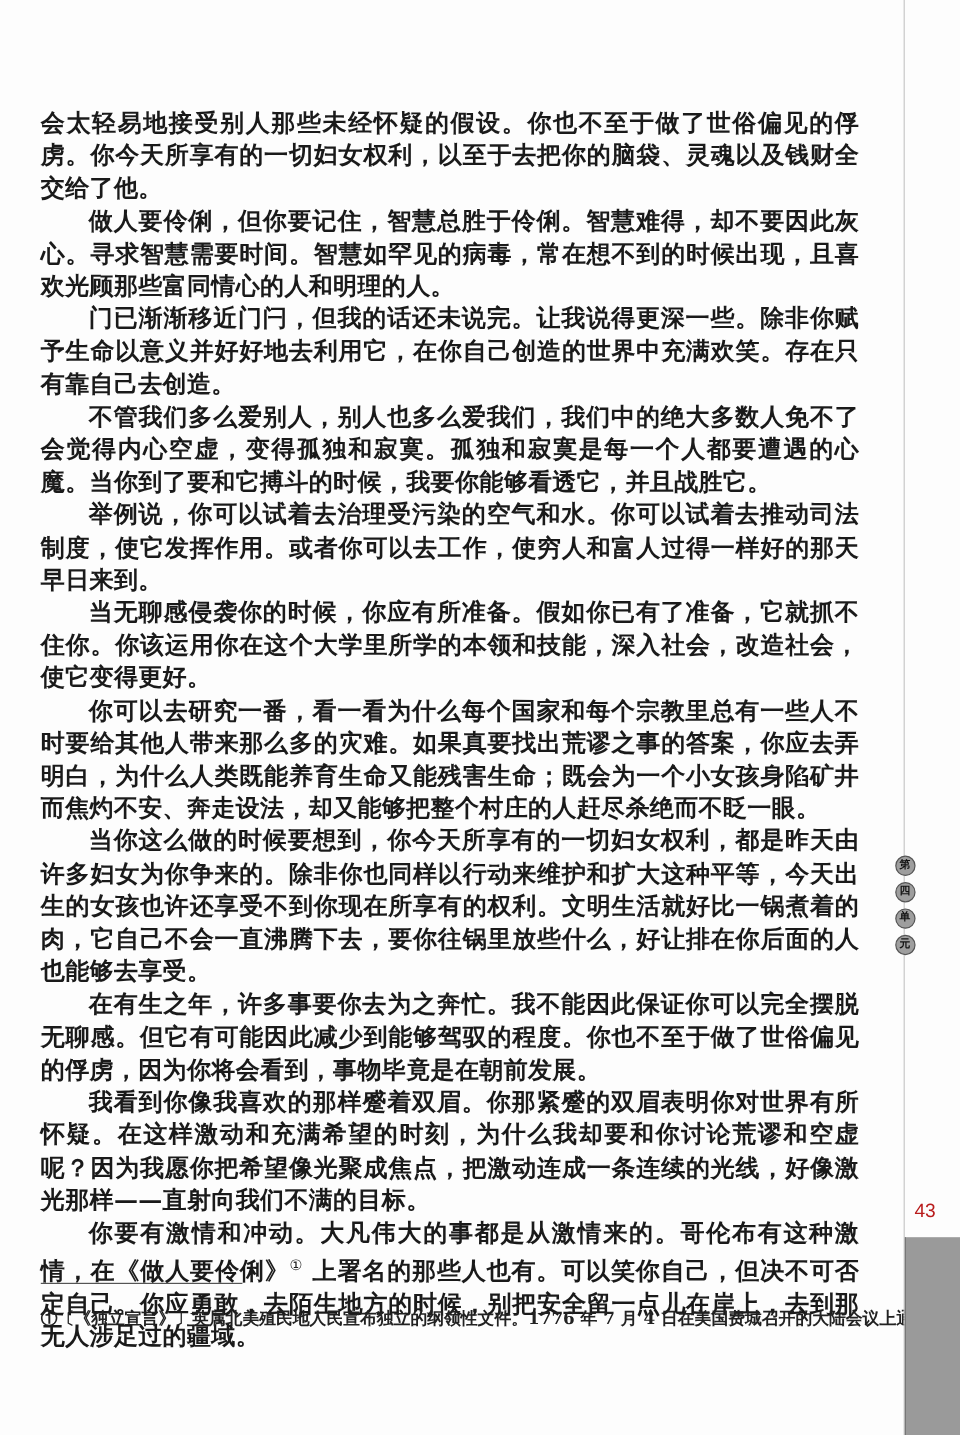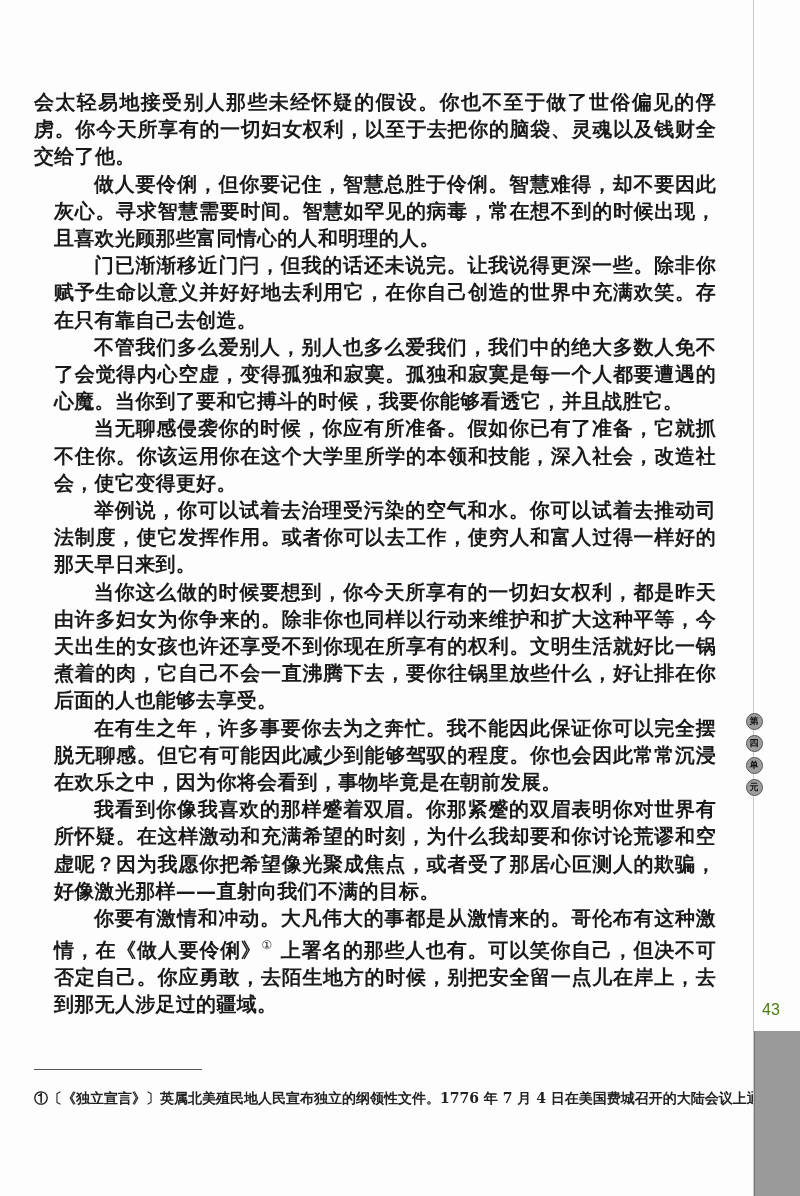--- a/index.html
+++ b/index.html
@@ -10,21 +10,21 @@
     color: #1a1a1a;
   }
   .page-body {
     position: absolute; left: 34px; top: 89px; width: 682px;
   }
   .para {
     margin: 0; font-size: 20px; line-height: 27.2px;
     text-align: justify; letter-spacing: 0.3px;
     font-weight: 600;
   }
-  .para.indent { text-indent: 2em; margin-left: 20px; }
+  .para.indent { text-indent: 2em; }
   .note-ref { font-size: 12px; vertical-align: super; font-weight: 400; }
   .footnote-rule {
     position: absolute; left: 34px; top: 1069px; width: 168px; height: 0;
     border-top: 1px solid #555;
   }
   .footnote {
     position: absolute; left: 34px; top: 1090px; width: 690px;
     font-size: 14px; font-weight: 700; color: #222; white-space: nowrap;
   }
   .margin-rule {
@@ -34,40 +34,41 @@
     position: absolute; left: 746px; top: 713px; width: 16px;
     display: flex; flex-direction: column; gap: 5px; align-items: center;
   }
   .unit-char {
     width: 15px; height: 15px; border-radius: 50%;
     background: #9e9e9e; border: 1px solid #555;
     font-size: 9px; line-height: 15px; text-align: center; color: #111; font-weight: 700;
   }
   .page-number {
     position: absolute; left: 762px; top: 1001px;
-    font-family: "Liberation Sans", sans-serif; font-size: 16px; color: #4d7c0f;
+    font-family: "Liberation Sans", sans-serif; font-size: 16px; color: #b91c1c;
   }
   .edge-tab {
     position: absolute; left: 754px; top: 1031px; width: 46px; height: 165px;
     background: #9a9a9a; border-left: 1px solid #777;
   }
 </style>
 </head>
 <body>
 
 <div class="page-body">
   <p class="para">会太轻易地接受别人那些未经怀疑的假设。你也不至于做了世俗偏见的俘虏。你今天所享有的一切妇女权利，以至于去把你的脑袋、灵魂以及钱财全交给了他。</p>
   <p class="para indent">做人要伶俐，但你要记住，智慧总胜于伶俐。智慧难得，却不要因此灰心。寻求智慧需要时间。智慧如罕见的病毒，常在想不到的时候出现，且喜欢光顾那些富同情心的人和明理的人。</p>
   <p class="para indent">门已渐渐移近门闩，但我的话还未说完。让我说得更深一些。除非你赋予生命以意义并好好地去利用它，在你自己创造的世界中充满欢笑。存在只有靠自己去创造。</p>
   <p class="para indent">不管我们多么爱别人，别人也多么爱我们，我们中的绝大多数人免不了会觉得内心空虚，变得孤独和寂寞。孤独和寂寞是每一个人都要遭遇的心魔。当你到了要和它搏斗的时候，我要你能够看透它，并且战胜它。</p>
+  <p class="para indent">举例说，你可以试着去治理受污染的空气和水。你可以试着去推动司法制度，使它发挥作用。或者你可以去工作，使穷人和富人过得一样好的那天早日来到。</p>
   <p class="para indent">当无聊感侵袭你的时候，你应有所准备。假如你已有了准备，它就抓不住你。你该运用你在这个大学里所学的本领和技能，深入社会，改造社会，使它变得更好。</p>
-  <p class="para indent">举例说，你可以试着去治理受污染的空气和水。你可以试着去推动司法制度，使它发挥作用。或者你可以去工作，使穷人和富人过得一样好的那天早日来到。</p>
+  <p class="para indent">你可以去研究一番，看一看为什么每个国家和每个宗教里总有一些人不时要给其他人带来那么多的灾难。如果真要找出荒谬之事的答案，你应去弄明白，为什么人类既能养育生命又能残害生命；既会为一个小女孩身陷矿井而焦灼不安、奔走设法，却又能够把整个村庄的人赶尽杀绝而不眨一眼。</p>
   <p class="para indent">当你这么做的时候要想到，你今天所享有的一切妇女权利，都是昨天由许多妇女为你争来的。除非你也同样以行动来维护和扩大这种平等，今天出生的女孩也许还享受不到你现在所享有的权利。文明生活就好比一锅煮着的肉，它自己不会一直沸腾下去，要你往锅里放些什么，好让排在你后面的人也能够去享受。</p>
-  <p class="para indent">在有生之年，许多事要你去为之奔忙。我不能因此保证你可以完全摆脱无聊感。但它有可能因此减少到能够驾驭的程度。你也会因此常常沉浸在欢乐之中，因为你将会看到，事物毕竟是在朝前发展。</p>
-  <p class="para indent">我看到你像我喜欢的那样蹙着双眉。你那紧蹙的双眉表明你对世界有所怀疑。在这样激动和充满希望的时刻，为什么我却要和你讨论荒谬和空虚呢？因为我愿你把希望像光聚成焦点，或者受了那居心叵测人的欺骗，好像激光那样——直射向我们不满的目标。</p>
+  <p class="para indent">在有生之年，许多事要你去为之奔忙。我不能因此保证你可以完全摆脱无聊感。但它有可能因此减少到能够驾驭的程度。你也不至于做了世俗偏见的俘虏，因为你将会看到，事物毕竟是在朝前发展。</p>
+  <p class="para indent">我看到你像我喜欢的那样蹙着双眉。你那紧蹙的双眉表明你对世界有所怀疑。在这样激动和充满希望的时刻，为什么我却要和你讨论荒谬和空虚呢？因为我愿你把希望像光聚成焦点，把激动连成一条连续的光线，好像激光那样——直射向我们不满的目标。</p>
   <p class="para indent"><span>你要有激情和冲动。大凡伟大的事都是从激情来的。哥伦布有这种激情，在《做人要伶俐》</span><span class="note-ref">①</span><span> 上署名的那些人也有。可以笑你自己，但决不可否定自己。你应勇敢，去陌生地方的时候，别把安全留一点儿在岸上，去到那无人涉足过的疆域。</span></p>
 </div>
 
 <div class="footnote-rule"></div>
 <div class="footnote">①〔《独立宣言》〕英属北美殖民地人民宣布独立的纲领性文件。1776 年 7 月 4 日在美国费城召开的大陆会议上通过。</div>
 
 <div class="margin-rule"></div>
 
 <div class="unit-tab">
   <div class="unit-char">第</div>

